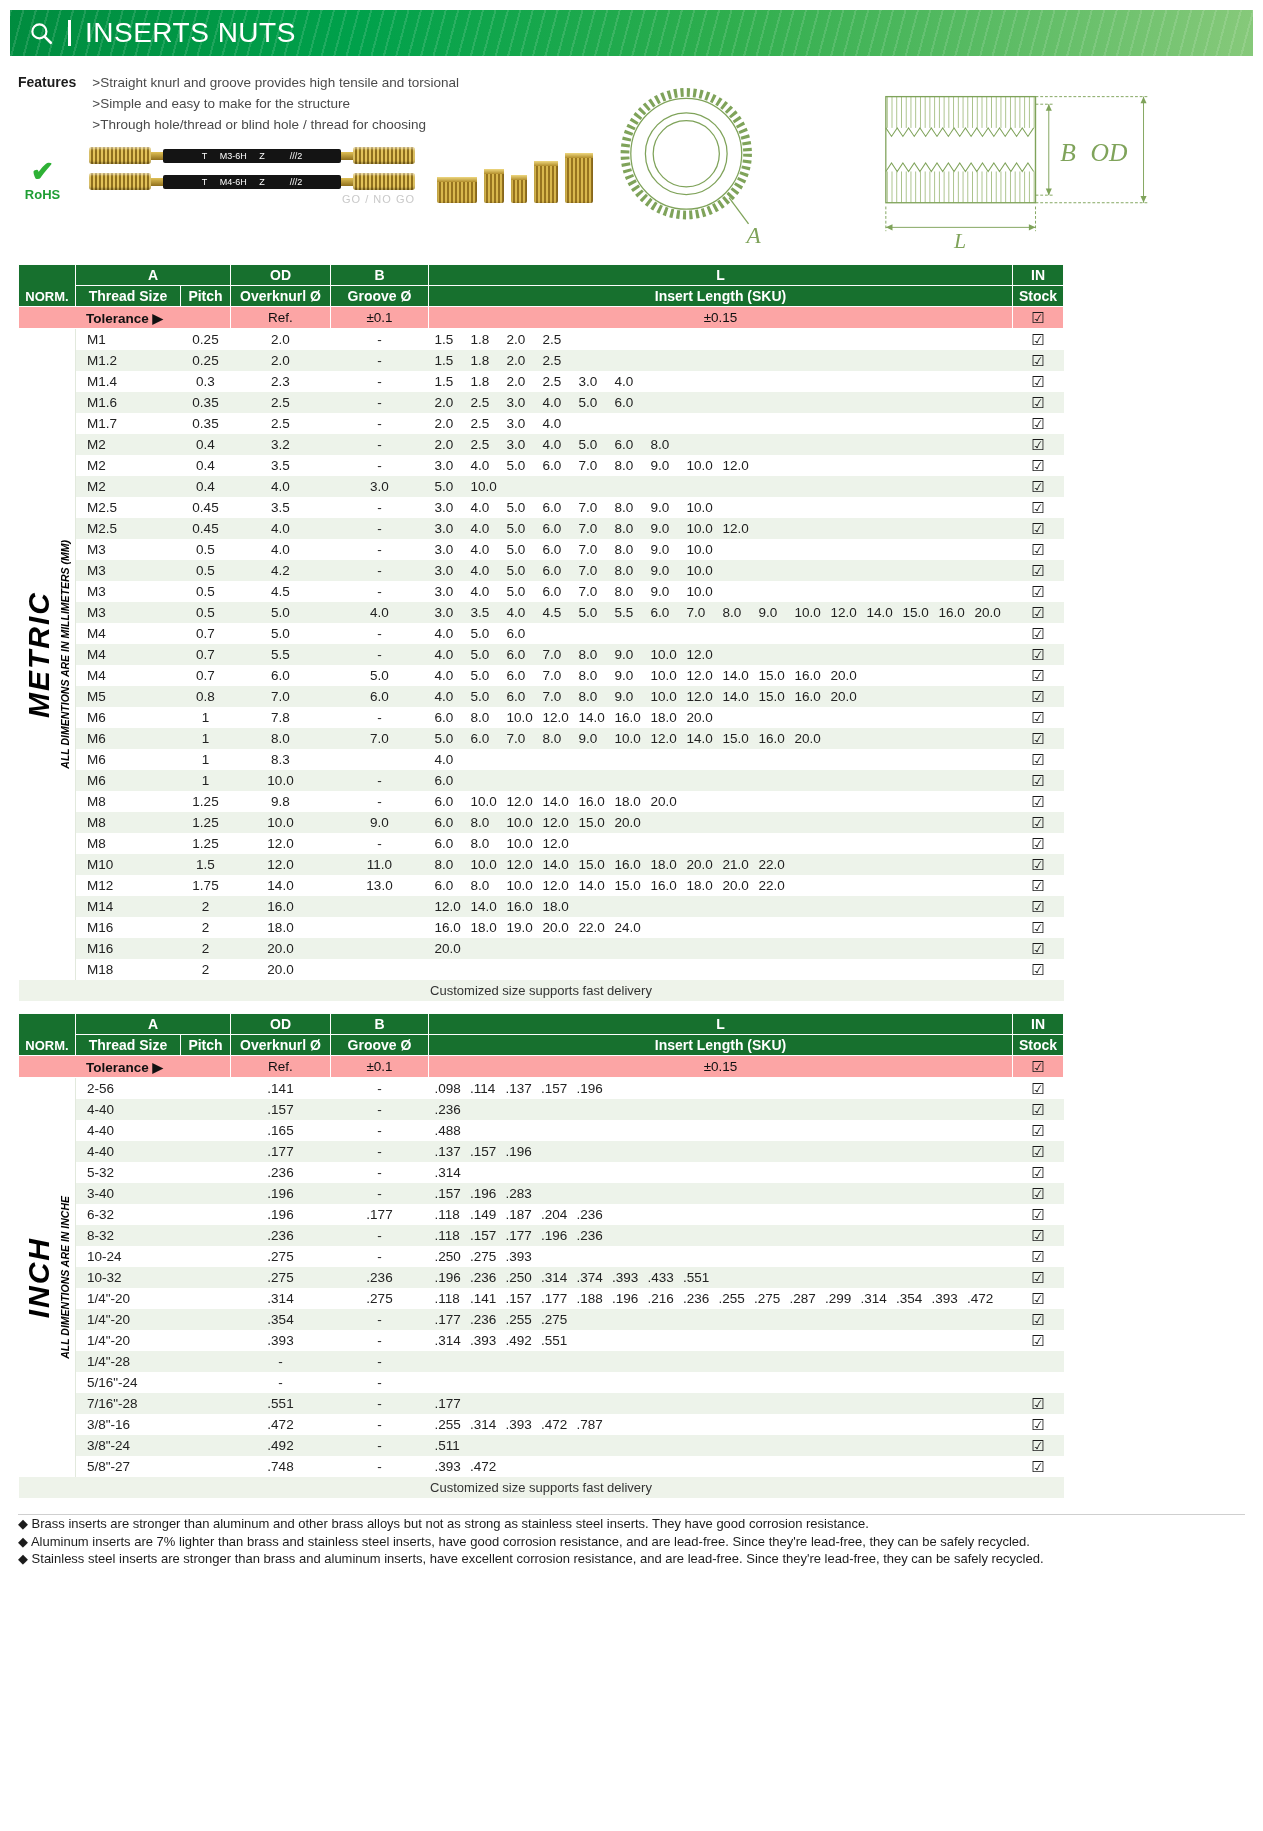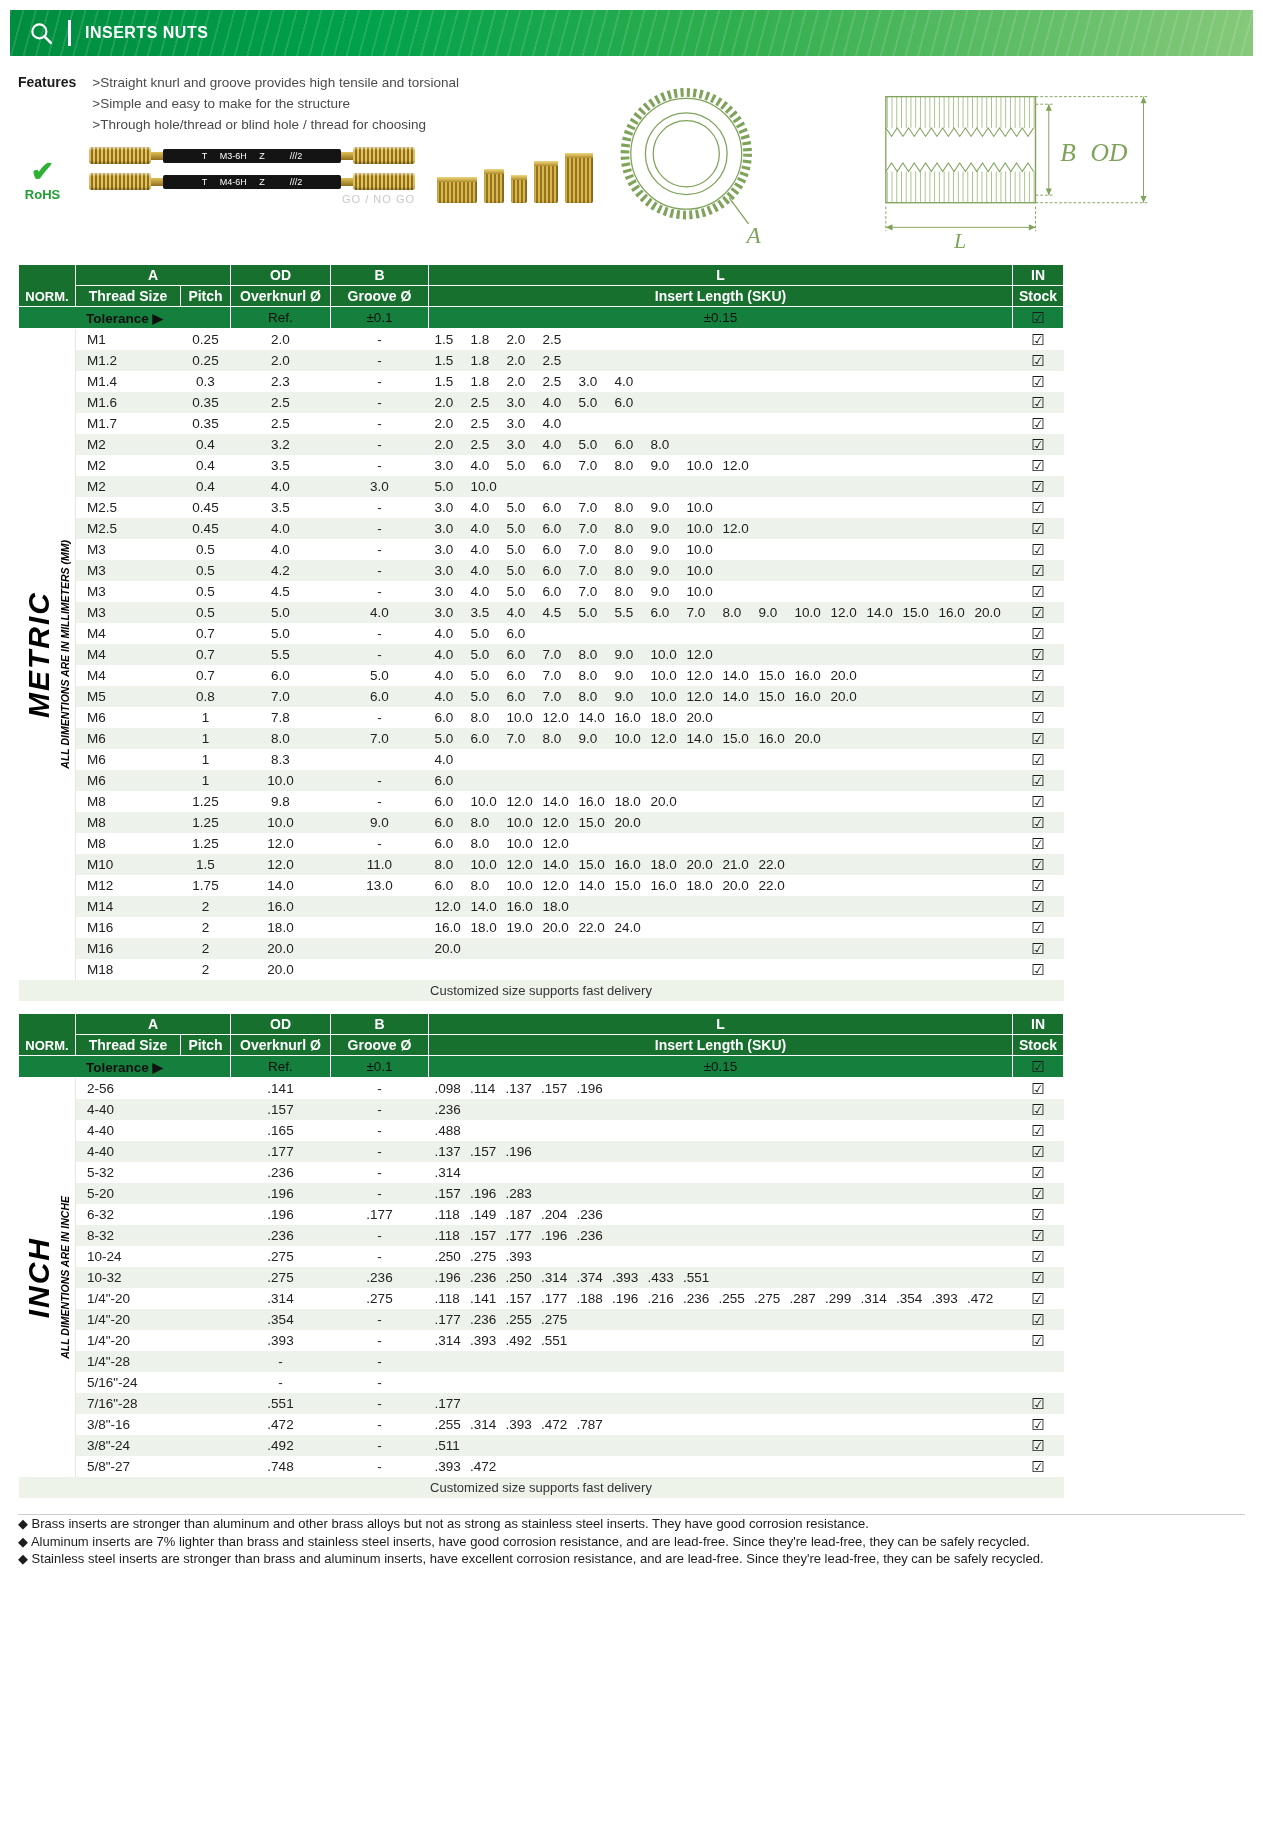--- a/index.html
+++ b/index.html
@@ -13,21 +13,21 @@
   .topbar {
     margin:10px 10px 0 10px; height:46px; position:relative;
     background:linear-gradient(90deg,#008c3f 0%,#00a14b 28%,#2fae4e 58%,#86c97a 100%);
     display:flex; align-items:center; gap:14px; padding-left:18px;
   }
   .topbar::after{
     content:""; position:absolute; inset:0; pointer-events:none;
     background:repeating-linear-gradient(105deg, rgba(255,255,255,.12) 0 2px, transparent 2px 12px);
   }
   .topbar-divider{ width:3px; height:26px; background:#fff; }
-  .topbar-title{ color:#fff; font-size:16px; font-weight:bold; letter-spacing:.5px; z-index:1; }
+  .topbar-title{ color:#fff; font-size:28px; font-weight:normal; letter-spacing:.5px; z-index:1; }
   .search-icon-wrap{ display:flex; align-items:center; z-index:1; }
 
   
   .intro{ display:flex; margin:16px 18px 0 18px; min-height:176px; }
   .intro-left{ width:575px; }
   .features{ display:flex; gap:16px; }
   .features-label{ font-size:14px; font-weight:bold; color:#1c1c1c; line-height:21px; }
   .features-list div{ font-size:13.5px; color:#4a4a4a; line-height:21px; }
   .photo-strip{ display:flex; align-items:flex-end; gap:22px; margin-top:12px; }
   .rohs{ width:56px; text-align:center; padding-bottom:2px; }
@@ -52,21 +52,21 @@
   .i4{ width:24px; height:42px; } .i5{ width:28px; height:50px; }
   .frontview{ width:215px; display:flex; align-items:flex-start; }
   .sideview{ flex:1; display:flex; justify-content:center; }
 
   
   .spec-table{ border-collapse:collapse; table-layout:fixed; width:1045px;
     margin:12px 0 0 18px; font-size:13.5px; color:#222; }
   .spec-table th{ background:#17702e; color:#fff; border:1px solid #fdfdfd;
     font-size:14px; font-weight:bold; height:21px; padding:0 2px; text-align:center; }
   .h-norm{ vertical-align:bottom; padding-bottom:2px !important; font-size:13px !important; }
-  .tol td{ background:#15803d; border:1px solid #fff; height:21px; text-align:center;
+  .tol td{ background:#fca5a5; border:1px solid #fff; height:21px; text-align:center;
     font-size:13.5px; color:#101010; }
   .tol .tol-label{ font-weight:bold; }
   .spec-table tbody td{ height:21px; background:#fff; padding:0; white-space:nowrap; overflow:hidden; }
   .spec-table tbody tr.alt td{ background:#edf3ea; }
   .c-norm{ background:#fff !important; border-right:1px solid #e2e9dd; vertical-align:middle; }
   .norm-wrap{ display:flex; align-items:center; justify-content:center; gap:3px; }
   .norm-big{ writing-mode:vertical-rl; transform:rotate(180deg); font-size:30px;
     font-weight:bold; font-style:italic; letter-spacing:2px; color:#000; }
   .norm-small{ writing-mode:vertical-rl; transform:rotate(180deg); font-size:10.5px;
     font-weight:bold; font-style:italic; color:#000; }
@@ -568,21 +568,21 @@
       </tr>
       <tr>
         <td class="c-thread">5-32</td>
         <td class="c-pitch"></td>
         <td class="c-od">.236</td>
         <td class="c-b">-</td>
         <td class="c-l"><span class="lv">.314</span></td>
         <td class="c-stock"><span class="chk">☑</span></td>
       </tr>
       <tr class="alt">
-        <td class="c-thread">5-20</td>
+        <td class="c-thread">3-40</td>
         <td class="c-pitch"></td>
         <td class="c-od">.196</td>
         <td class="c-b">-</td>
         <td class="c-l"><span class="lv">.157</span><span class="lv">.196</span><span class="lv">.283</span></td>
         <td class="c-stock"><span class="chk">☑</span></td>
       </tr>
       <tr>
         <td class="c-thread">6-32</td>
         <td class="c-pitch"></td>
         <td class="c-od">.196</td>

